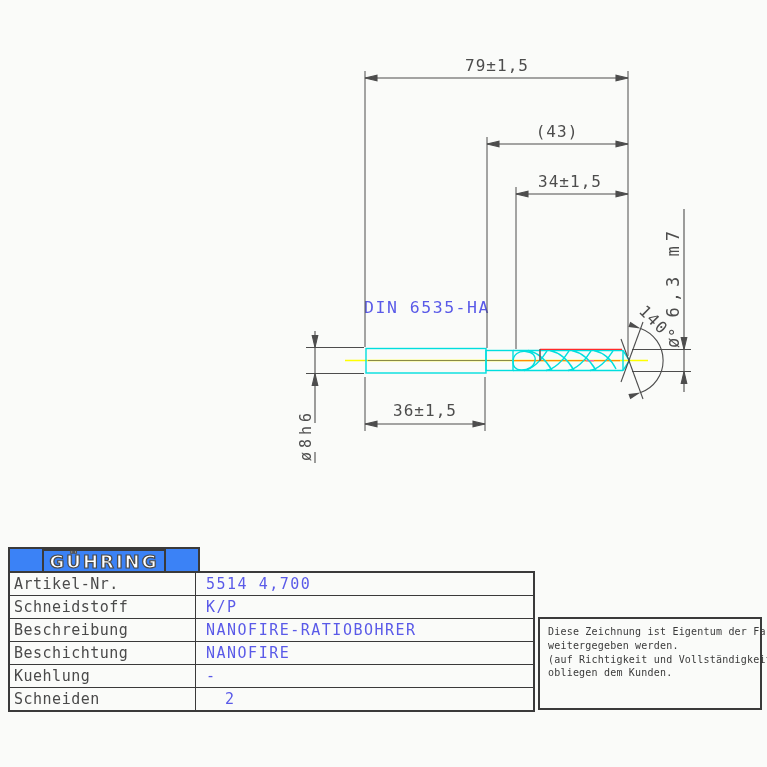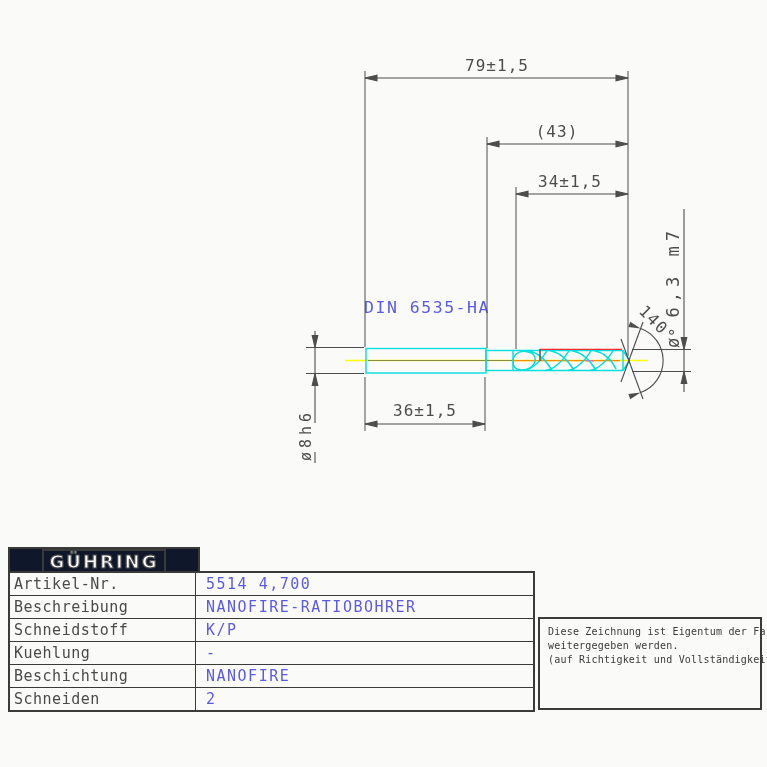--- a/index.html
+++ b/index.html
@@ -17,21 +17,21 @@
   }
   svg .blue{fill:#5a5ae8;}
   
   .spec-table{
     position:absolute;left:8px;top:547px;width:527px;height:163px;
     color:#4a4a4a;font-size:15px;letter-spacing:0.5px;
   }
   .header-cell{
     position:absolute;left:0;top:0;width:188px;height:24px;
     border:2px solid #3a3a3a;border-bottom:none;
-    background:#0f172a;
+    background:#3b82f6;
     display:flex;align-items:center;justify-content:center;
   }
   .logo-box{
     border:2px solid #3a3a3a;
     padding:0 6px;height:20px;display:flex;align-items:center;justify-content:center;
   }
   .logo-text{
     font-family:"DejaVu Sans", sans-serif;
     font-weight:bold;font-size:18px;letter-spacing:2px;
     color:#ffffff;
@@ -39,21 +39,21 @@
     text-shadow:0 0 1px #4a4a4a;
   }
   .rows-box{
     position:absolute;left:0;top:24px;width:523px;height:137px;
     border:2px solid #3a3a3a;
     display:flex;flex-direction:column;
   }
   .spec-row{
     flex:1;display:flex;border-bottom:1.5px solid #3a3a3a;text-align:center;
   }
-  .spec-row:last-child{border-bottom:none;}
+  .spec-row:last-child{border-bottom:none;gap:19px;}
   .spec-label{
     width:186px;border-right:1.5px solid #3a3a3a;
     display:flex;align-items:center;padding-left:4px;box-sizing:border-box;
   }
   .spec-value{
     flex:1;display:flex;align-items:center;padding-left:10px;
     color:#5a5ae8;letter-spacing:1.5px;
   }
   
   .note-box{
@@ -175,41 +175,42 @@
       <div class="logo-box">
         <span class="logo-text">GÜHRING</span>
       </div>
     </div>
     <div class="rows-box">
       <div class="spec-row">
         <div class="spec-label">Artikel-Nr.</div>
         <div class="spec-value">5514 4,700</div>
       </div>
       <div class="spec-row">
+        <div class="spec-label">Schneidstoff</div>
+        <div class="spec-value">K/P</div>
+      </div>
+      <div class="spec-row">
         <div class="spec-label">Beschreibung</div>
         <div class="spec-value">NANOFIRE-RATIOBOHRER</div>
       </div>
       <div class="spec-row">
-        <div class="spec-label">Schneidstoff</div>
-        <div class="spec-value">K/P</div>
+        <div class="spec-label">Beschichtung</div>
+        <div class="spec-value">NANOFIRE</div>
       </div>
       <div class="spec-row">
         <div class="spec-label">Kuehlung</div>
         <div class="spec-value">-</div>
-      </div>
-      <div class="spec-row">
-        <div class="spec-label">Beschichtung</div>
-        <div class="spec-value">NANOFIRE</div>
       </div>
       <div class="spec-row">
         <div class="spec-label">Schneiden</div>
         <div class="spec-value">2</div>
       </div>
     </div>
   </div>
 
   <div class="note-box">
     <div>Diese Zeichnung ist Eigentum der Fa.</div>
     <div>weitergegeben werden.</div>
     <div>(auf Richtigkeit und Vollständigkeit)</div>
+    <div>obliegen dem Kunden.</div>
   </div>
 
 </div>
 
 </body></html>

